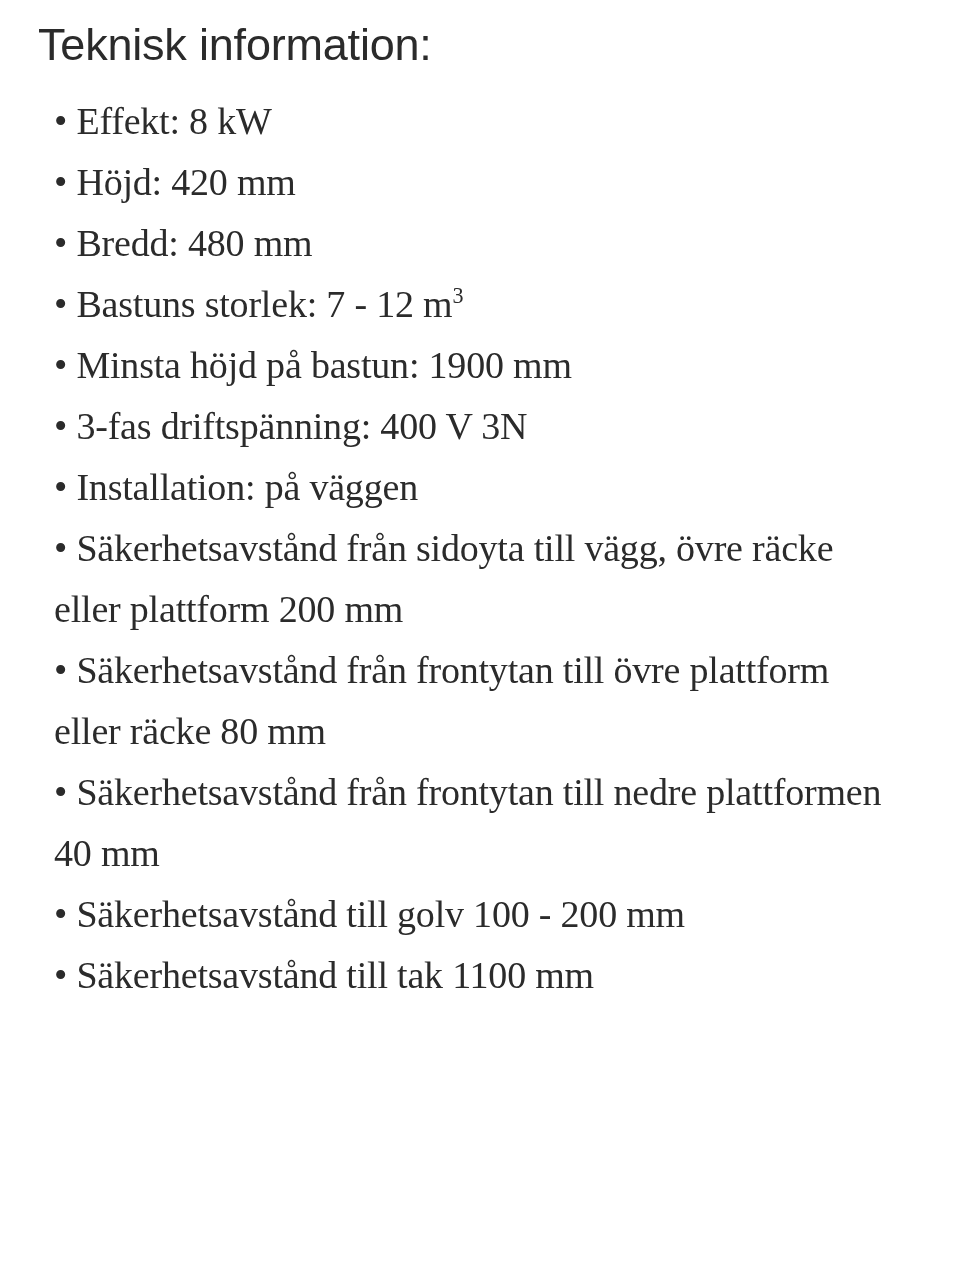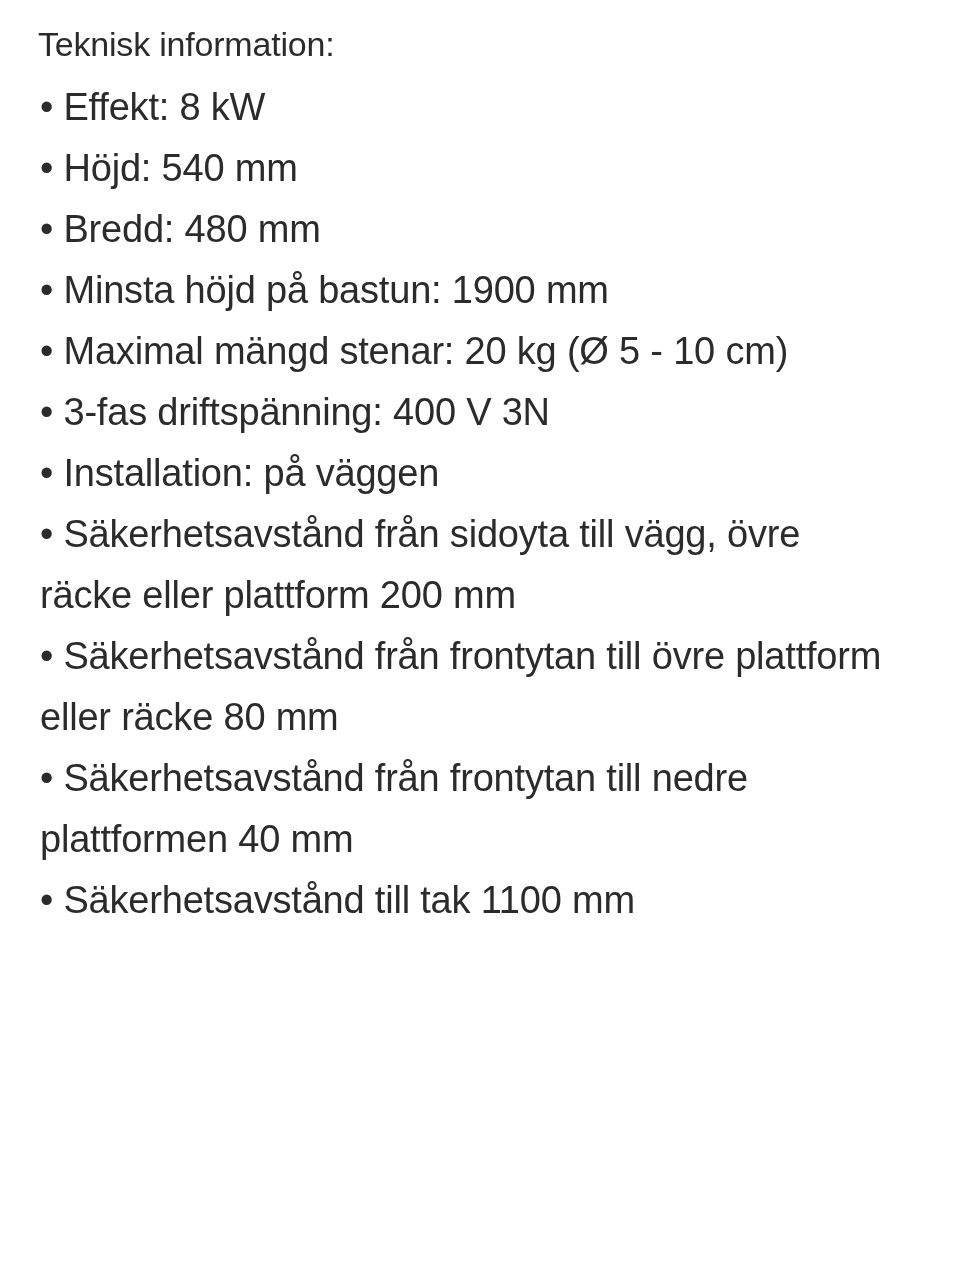--- a/index.html
+++ b/index.html
@@ -19,33 +19,34 @@
 
   #spec-sheet {
     box-sizing: border-box;
     width: 960px;
     height: 1278px;
     padding: 14px 60px 0 38px;
     background: #ffffff;
   }
 
   .page-title {
-    font-size: 34px;
+    font-size: 45px;
     font-weight: 400;
     line-height: 61px;
     letter-spacing: -0.2px;
     margin: 0 0 0 0;
     color: #2b2b2b;
     white-space: nowrap;
   }
 
   ul.spec-list {
     list-style: none;
-    margin: 2px;
+    margin: 16px;
     padding: 0;
+    font-family: Liberation Serif, serif;
   }
 
   li.spec-item {
     font-size: 38px;
     font-weight: 400;
     line-height: 61px;
     letter-spacing: -0.2px;
     color: #2b2b2b;
     
     text-indent: 0;
@@ -73,25 +74,26 @@
 </style>
 </head>
 <body>
 
 <div id="spec-sheet">
 
   <h1 class="page-title">Teknisk information:</h1>
 
   <ul class="spec-list">
       <li class="spec-item"><span class="bullet-glyph">• </span><span class="spec-text">Effekt: 8 kW</span></li>
-      <li class="spec-item"><span class="bullet-glyph">• </span><span class="spec-text">Höjd: 540 mm</span></li>
+      <li class="spec-item"><span class="bullet-glyph">• </span><span class="spec-text">Höjd: 420 mm</span></li>
       <li class="spec-item"><span class="bullet-glyph">• </span><span class="spec-text">Bredd: 480 mm</span></li>
+      <li class="spec-item"><span class="bullet-glyph">• </span><span class="spec-text">Bastuns storlek: 7 - 12 m<sup class="unit-exponent">3</sup></span></li>
       <li class="spec-item"><span class="bullet-glyph">• </span><span class="spec-text">Minsta höjd på bastun: 1900 mm</span></li>
-      <li class="spec-item"><span class="bullet-glyph">• </span><span class="spec-text">Maximal mängd stenar: 20 kg (Ø 5 - 10 cm)</span></li>
       <li class="spec-item"><span class="bullet-glyph">• </span><span class="spec-text">3-fas driftspänning: 400 V 3N</span></li>
       <li class="spec-item"><span class="bullet-glyph">• </span><span class="spec-text">Installation: på väggen</span></li>
       <li class="spec-item"><span class="bullet-glyph">• </span><span class="spec-text">Säkerhetsavstånd från sidoyta till vägg, övre räcke eller plattform 200 mm</span></li>
       <li class="spec-item"><span class="bullet-glyph">• </span><span class="spec-text">Säkerhetsavstånd från frontytan till övre plattform eller räcke 80 mm</span></li>
       <li class="spec-item"><span class="bullet-glyph">• </span><span class="spec-text">Säkerhetsavstånd från frontytan till nedre plattformen 40 mm</span></li>
+      <li class="spec-item"><span class="bullet-glyph">• </span><span class="spec-text">Säkerhetsavstånd till golv 100 - 200 mm</span></li>
       <li class="spec-item"><span class="bullet-glyph">• </span><span class="spec-text">Säkerhetsavstånd till tak 1100 mm</span></li>
     </ul>
 
 </div>
 
 </body></html>

